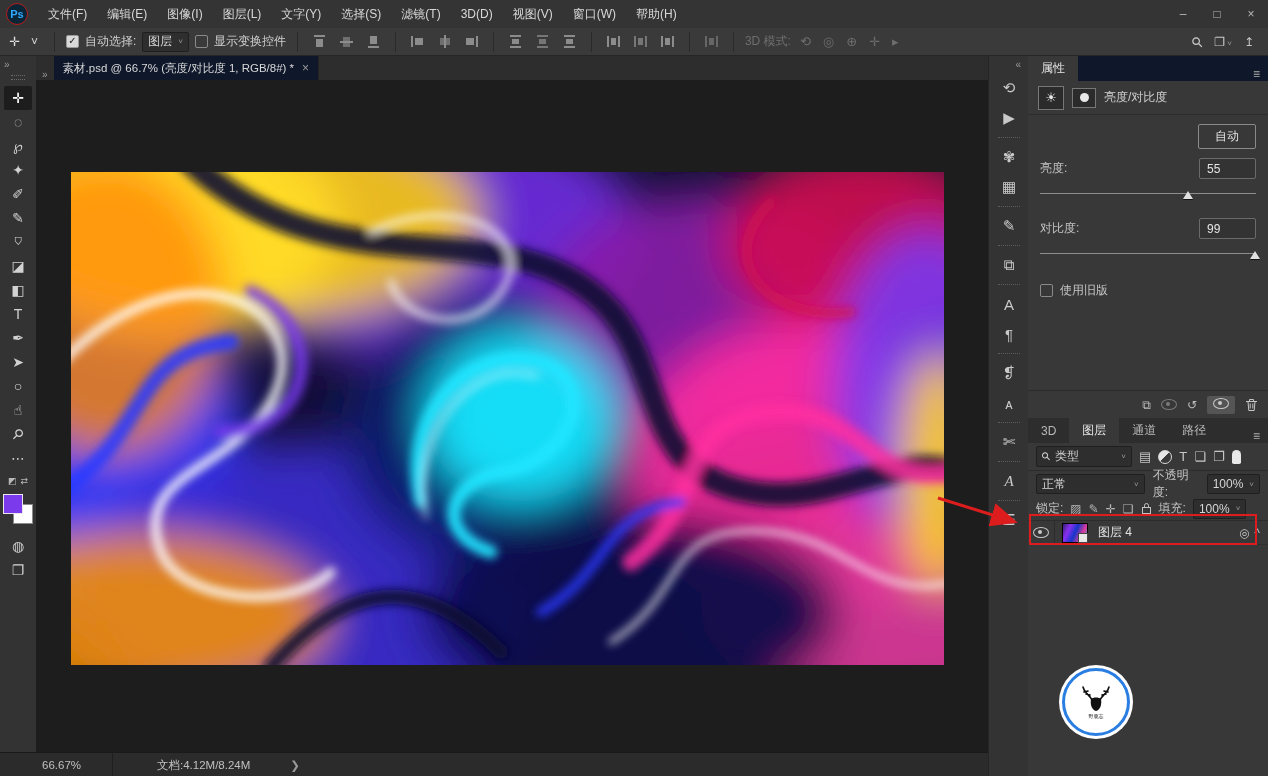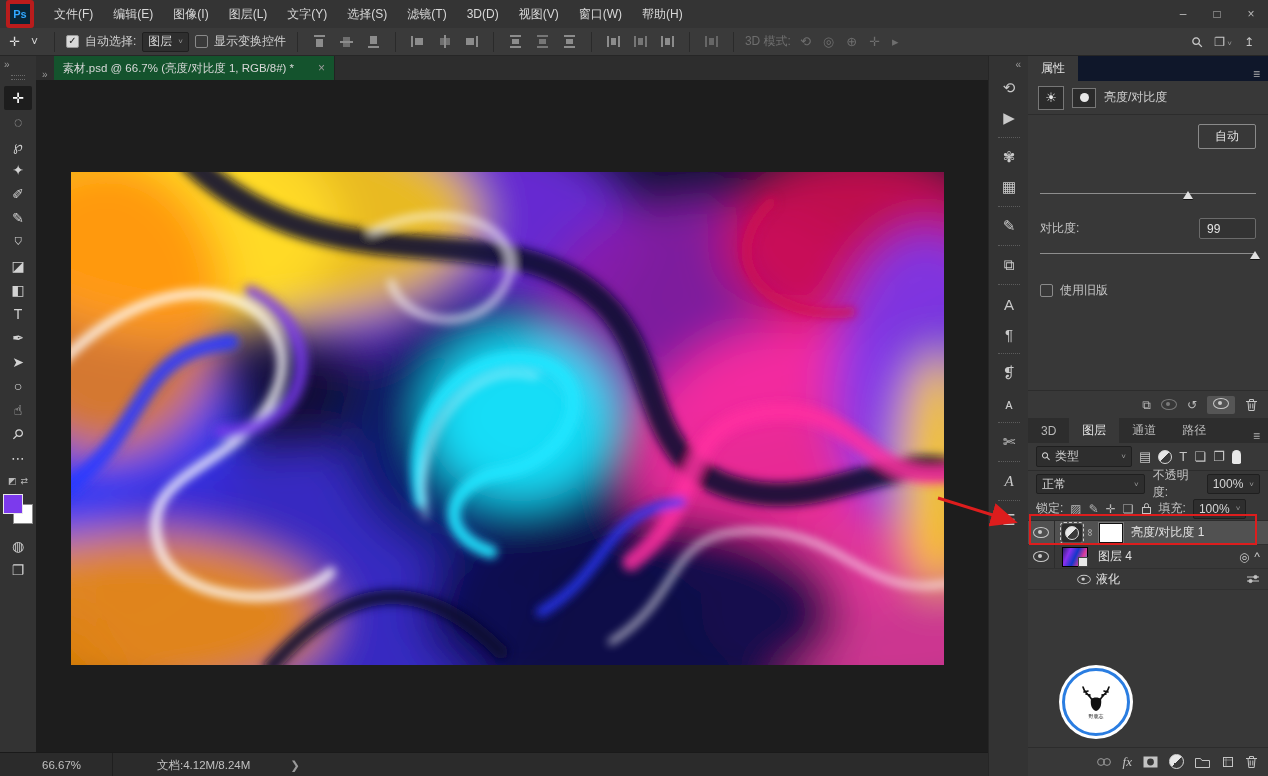--- a/index.html
+++ b/index.html
@@ -3,22 +3,22 @@
 <meta charset="utf-8">
 <style>
   html,body{margin:0;padding:0;background:#202020;}
   body{width:1268px;height:776px;position:relative;overflow:hidden;
        font-family:"Liberation Sans","DejaVu Sans",sans-serif;font-size:12px;color:#cfcfcf;
        -webkit-font-smoothing:antialiased;}
   .r{position:absolute;}
   .row{display:flex;align-items:center;}
   
   .titlebar{left:0;top:0;width:1268px;height:28px;background:#343434;border-bottom:1px solid #262626;display:flex;align-items:center;}
-  .pslogo{width:20px;height:20px;margin:0 10px 0 6px;background:#0a2636;border:4px solid #b91c1c;color:#31a8ff;
-          font-weight:bold;font-size:11px;display:flex;align-items:center;justify-content:center;border-radius:3px;}
+  .pslogo{width:20px;height:20px;margin:0 10px 0 6px;background:#0a2636;border:1px solid #b91c1c;color:#31a8ff;
+          font-weight:bold;font-size:11px;display:flex;align-items:center;justify-content:center;border-radius:11px;}
   .mi{padding:0 10px;color:#d8d8d8;cursor:default;}
   .wctl{margin-left:auto;display:flex;}
   .wbtn{width:34px;height:26px;display:flex;align-items:center;justify-content:center;color:#b8b8b8;font-size:12px;}
   
   .optbar{left:0;top:28px;width:1268px;height:28px;background:#3a3a3a;border-bottom:1px solid #262626;display:flex;align-items:center;gap:6px;padding-left:6px;box-sizing:border-box;}
   .sep{width:1px;height:20px;background:#2a2a2a;margin:0 5px;}
   .toolchip{display:flex;align-items:center;gap:3px;color:#d0d0d0;}
   .cbx{width:11px;height:11px;border:1px solid #9a9a9a;background:#d9d9d9;color:#222;font-size:10px;line-height:10px;text-align:center;border-radius:2px;}
   .cbx.empty{background:transparent;border-color:#8a8a8a;}
   .dd{background:#2e2e2e;border:1px solid #1f1f1f;border-radius:2px;height:18px;display:flex;align-items:center;padding:0 5px;gap:6px;color:#d6d6d6;}
@@ -46,21 +46,21 @@
   .tool.active{background:#1d1d1d;color:#ffffff;}
   .rot180{transform:rotate(180deg);display:inline-block}
   .rot45{transform:rotate(45deg);display:inline-block}
   .swatchwrap{position:relative;width:30px;height:30px;margin-top:8px;}
   .fgsw{position:absolute;left:0;top:0;width:18px;height:18px;border:1px solid #e8e8e8;}
   .bgsw{position:absolute;right:0;bottom:0;width:18px;height:18px;border:1px solid #8a8a8a;background:#fff;}
   .minirow{display:flex;gap:4px;color:#b8b8b8;font-size:9px;margin-top:6px;}
   
   .canvasarea{left:36px;top:56px;width:952px;height:696px;background:#1d1d1d;}
   .tabstrip{position:absolute;left:0;top:0;width:100%;height:24px;background:#2d2d2d;display:flex;align-items:flex-end;}
-  .doctab{height:24px;background:#14532d;display:flex;align-items:center;gap:24px;padding:0 9px;color:#d8d8d8;font-size:11.5px;border-right:1px solid #222;}
+  .doctab{height:24px;background:#0f172a;display:flex;align-items:center;gap:8px;padding:0 9px;color:#d8d8d8;font-size:11.5px;border-right:1px solid #222;}
   .doctab .x{color:#9a9a9a;font-size:12px;}
   .art{position:absolute;left:35px;top:116px;width:873px;height:493px;display:block;}
   
   .statusbar{left:0;top:752px;width:988px;height:24px;background:#2b2b2b;border-top:1px solid #1a1a1a;display:flex;align-items:center;color:#c0c0c0;font-size:11.5px;}
   .zoombox{width:70px;padding-left:42px;border-right:1px solid #1f1f1f;height:100%;display:flex;align-items:center;}
   .docinfo{padding-left:44px;}
   .stchev{margin-left:40px;color:#9a9a9a;}
   
   .dock{left:988px;top:56px;width:40px;height:720px;background:#333333;border-left:1px solid #262626;border-right:1px solid #262626;display:flex;flex-direction:column;align-items:center;}
   .dock .tchev{align-self:flex-end;padding-right:8px}
@@ -318,20 +318,24 @@
     <span class="ptab active">属性</span>
     <span class="pmenu">≡</span>
   </div>
   <div class="prophead">
     <span class="bcicon">☀</span>
     <span class="maskicon"></span>
     <span>亮度/对比度</span>
   </div>
   <button class="autobtn">自动</button>
 
+  <div class="r row" style="left:12px;top:102px;right:12px;justify-content:space-between">
+    <span class="plabel">亮度:</span>
+    <span class="valbox">55</span>
+  </div>
   <div class="sliderrow" style="top:128px">
     <span class="track"></span>
     <span class="thumb" style="left: 68.3333%;"></span>
   </div>
 
   <div class="r row" style="left:12px;top:162px;right:12px;justify-content:space-between">
     <span class="plabel">对比度:</span>
     <span class="valbox">99</span>
   </div>
   <div class="sliderrow" style="top:188px">
@@ -404,103 +408,51 @@
       </svg>
     <span>填充:</span>
     <span class="dd">
       <span>100%</span>
       <span class="car">˅</span>
     </span>
   </div>
 
   <div class="layerlist">
 
-    <div class="lrow sel">
-      <span class="eyecell">
-          <span class="eye"></span>
-        </span>
-      <span class="adjthumb brk">
-          <span class="halfc"></span>
-        </span>
-      <span class="chain">∞</span>
-      <span class="lmask"></span>
-      <span class="lname">亮度/对比度 1</span>
-    </div>
 
 
     <div class="lrow">
       <span class="eyecell">
           <span class="eye"></span>
         </span>
       <span class="imgthumb">
           <span class="sobadge"></span>
         </span>
       <span class="lname">图层 4</span>
       <span class="rright">
         <span>◎</span>
         <span>^</span>
       </span>
     </div>
 
 
-    <div class="lrow" style="height:20px;padding-left:48px">
-      <span class="eye" style="transform:scale(.85)"></span>
-      <span class="lname">液化</span>
-      <span class="rright">
-        <svg class="mini" width="14" height="12" viewBox="0 0 14 12">
-            <g stroke="#c4c4c4" fill="#c4c4c4">
-              <path d="M1 4h12M1 8h12" fill="none"></path>
-              <circle cx="9.5" cy="4" r="1.6"></circle>
-              <circle cx="4.5" cy="8" r="1.6"></circle>
-            </g>
-          </svg>
-      </span>
-    </div>
 
   </div>
 
   <div class="badge">
     <svg width="44" height="44" viewBox="-22 -22 44 44">
       <g stroke="#111" fill="none" stroke-width="1.6" stroke-linecap="round">
         <path d="M-4,-2 C-7,-8 -12,-9 -13,-15 M-6,-7 l-4,-1 M-8,-11 l-4,1"></path>
         <path d="M4,-2 C7,-8 12,-9 13,-15 M6,-7 l4,-1 M8,-11 l4,1"></path>
       </g>
       <path d="M-5,-3 C-6,3 -4,8 0,9 C4,8 6,3 5,-3 C3,-5 -3,-5 -5,-3 Z" fill="#111"></path>
       <text x="0" y="16" text-anchor="middle" font-size="5" fill="#111">野鹿志</text>
     </svg>
   </div>
 
-  <div class="layfoot">
-    <svg class="mini" width="16" height="10" viewBox="0 0 16 10">
-        <g stroke="#9a9a9a" fill="none">
-          <circle cx="5" cy="5" r="3.4"></circle>
-          <circle cx="11" cy="5" r="3.4"></circle>
-        </g>
-      </svg>
-    <span class="fxtxt">fx</span>
-    <svg class="mini" width="15" height="12" viewBox="0 0 15 12">
-        <rect x="0.5" y="0.5" width="14" height="11" fill="#c4c4c4"></rect>
-        <circle cx="7.5" cy="6" r="3.4" fill="#383838"></circle>
-      </svg>
-    <span class="halfc" style="width:13px;height:13px"></span>
-    <svg class="mini" width="15" height="12" viewBox="0 0 15 12">
-        <path d="M0.5 2.5h5l1.5 2h7.5v7H0.5z" fill="none" stroke="#c4c4c4"></path>
-      </svg>
-    <svg class="mini" width="13" height="13" viewBox="0 0 13 13">
-        <g stroke="#c4c4c4" fill="none">
-          <rect x="2.5" y="2.5" width="9" height="9"></rect>
-          <path d="M2.5 5h9M5 2.5v9" opacity=".5"></path>
-        </g>
-      </svg>
-    <svg class="mini" width="13" height="14" viewBox="0 0 13 14">
-        <g stroke="#c4c4c4" fill="none">
-          <path d="M1 3.5h11M4.5 3.5v-2h4v2M3 3.5l.8 9h5.4l.8-9M5.2 5.5v5M7.8 5.5v5"></path>
-        </g>
-      </svg>
-  </div>
 </div>
 
 <div class="r redrect"></div>
 <svg class="r arrowsvg">
   <defs>
       <marker id="ah" markerWidth="9" markerHeight="8" refX="7" refY="4" orient="auto">
         <path d="M0,0 L9,4 L0,8 Z" fill="#dd1d1d"></path>
       </marker>
     </defs>
   <line x1="938" y1="498" x2="1012" y2="521" stroke="#dd1d1d" stroke-width="3" marker-end="url(#ah)"></line>

